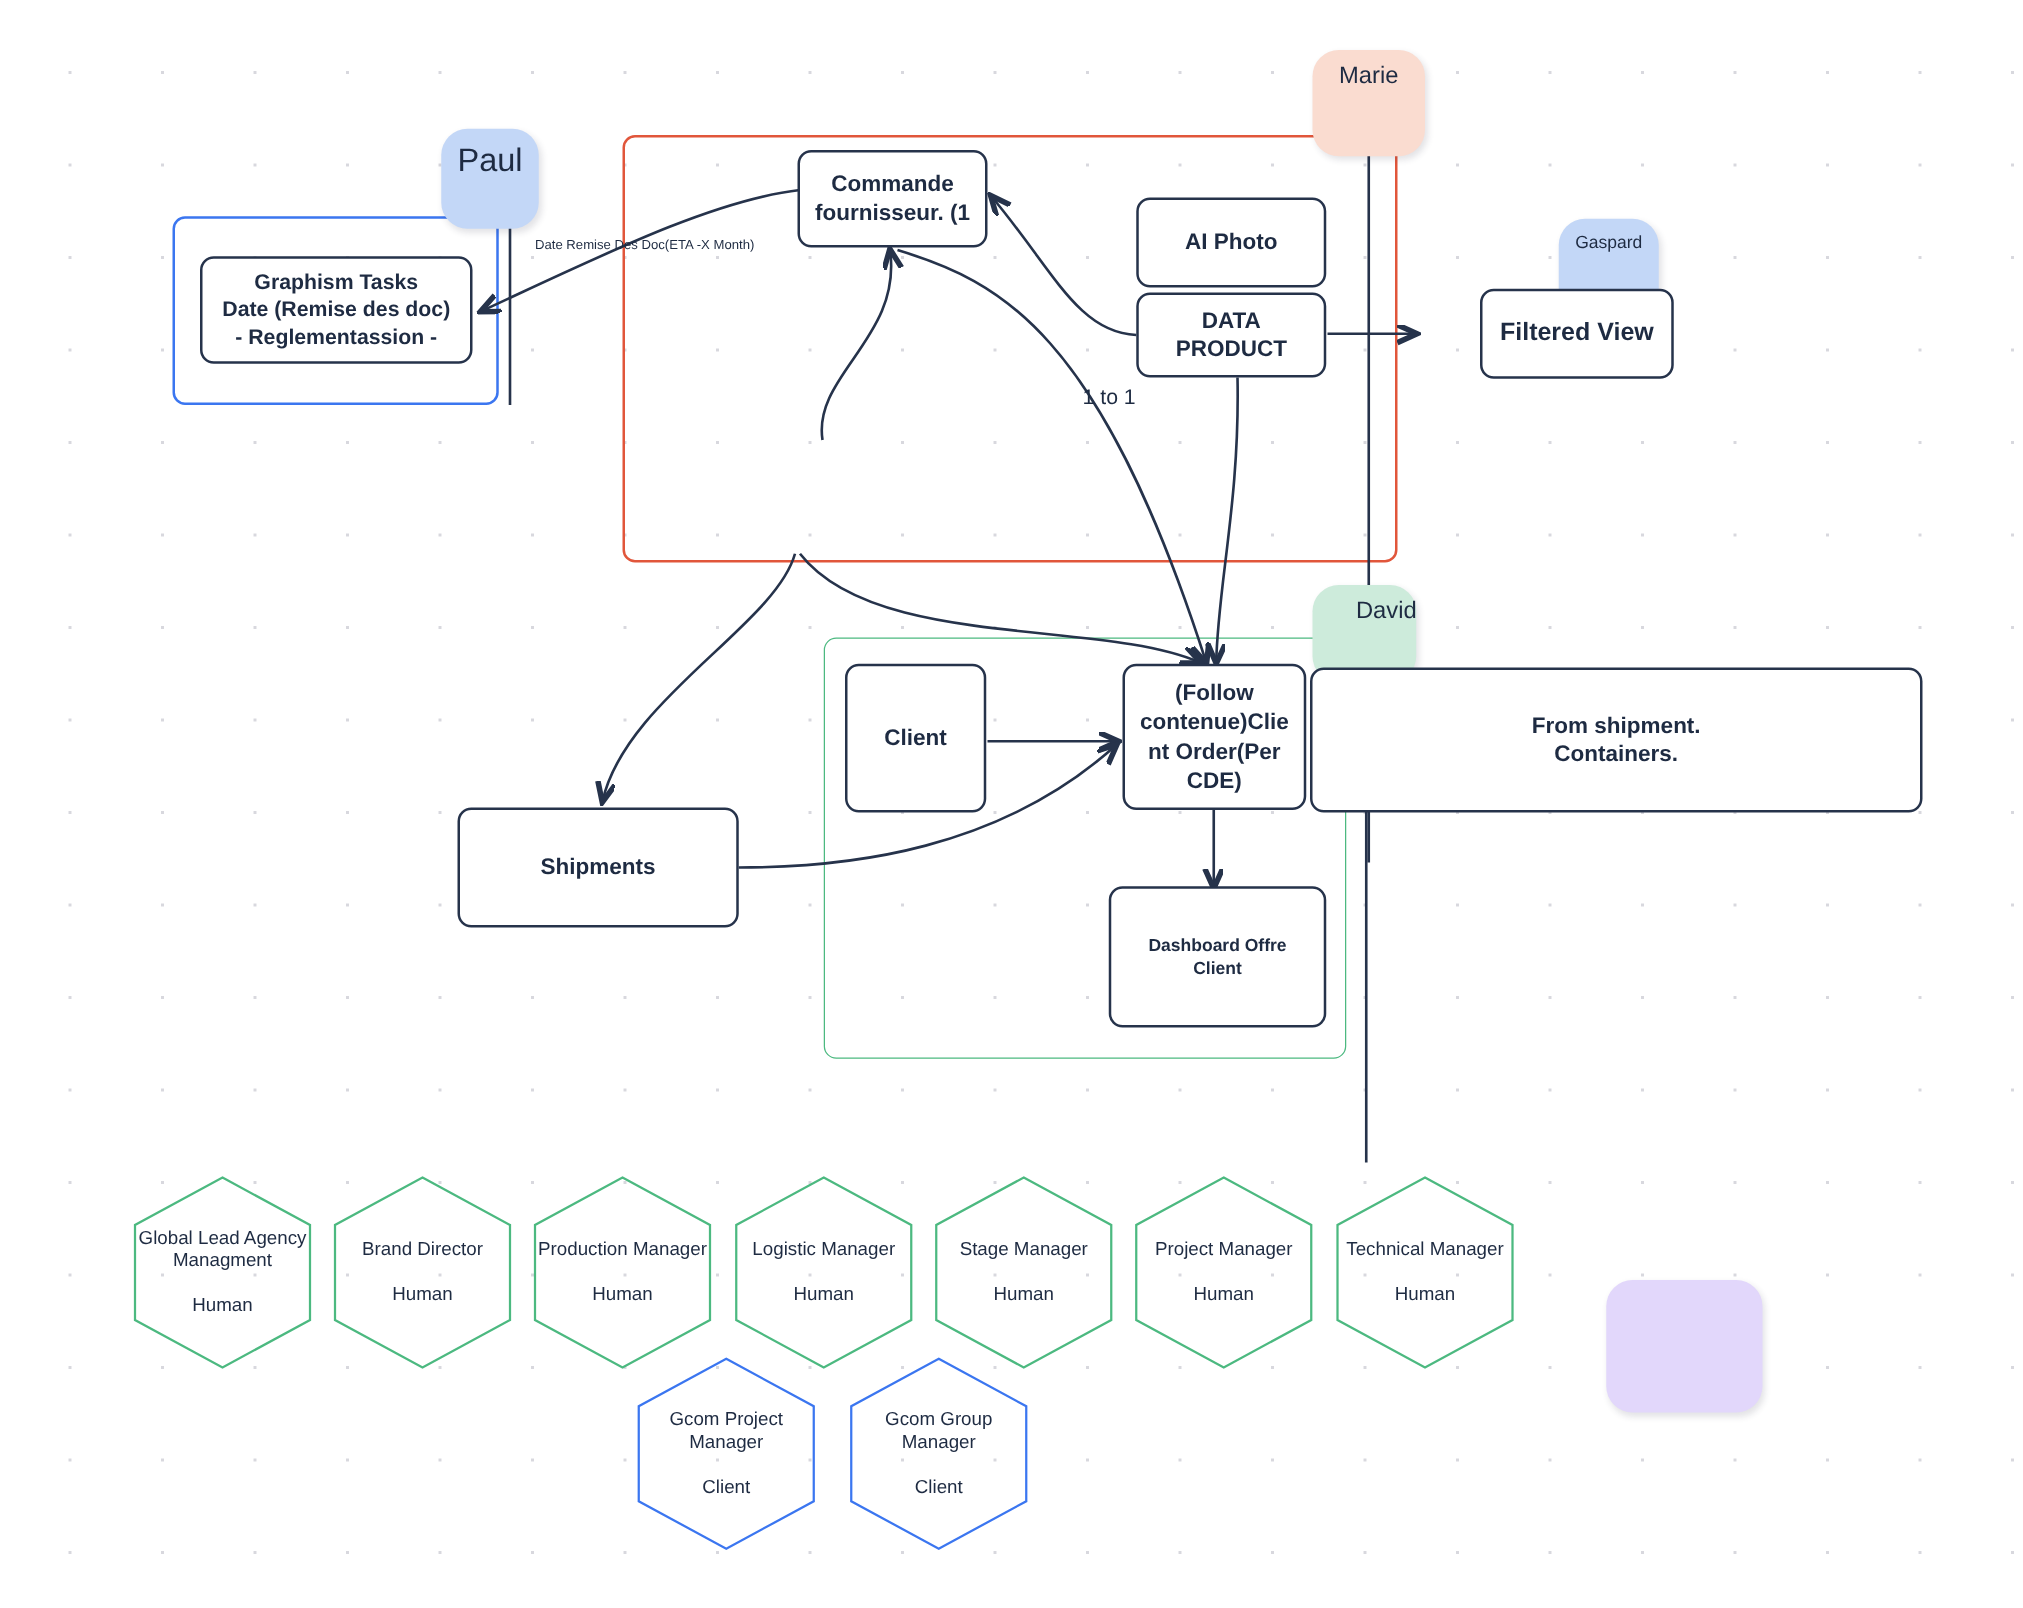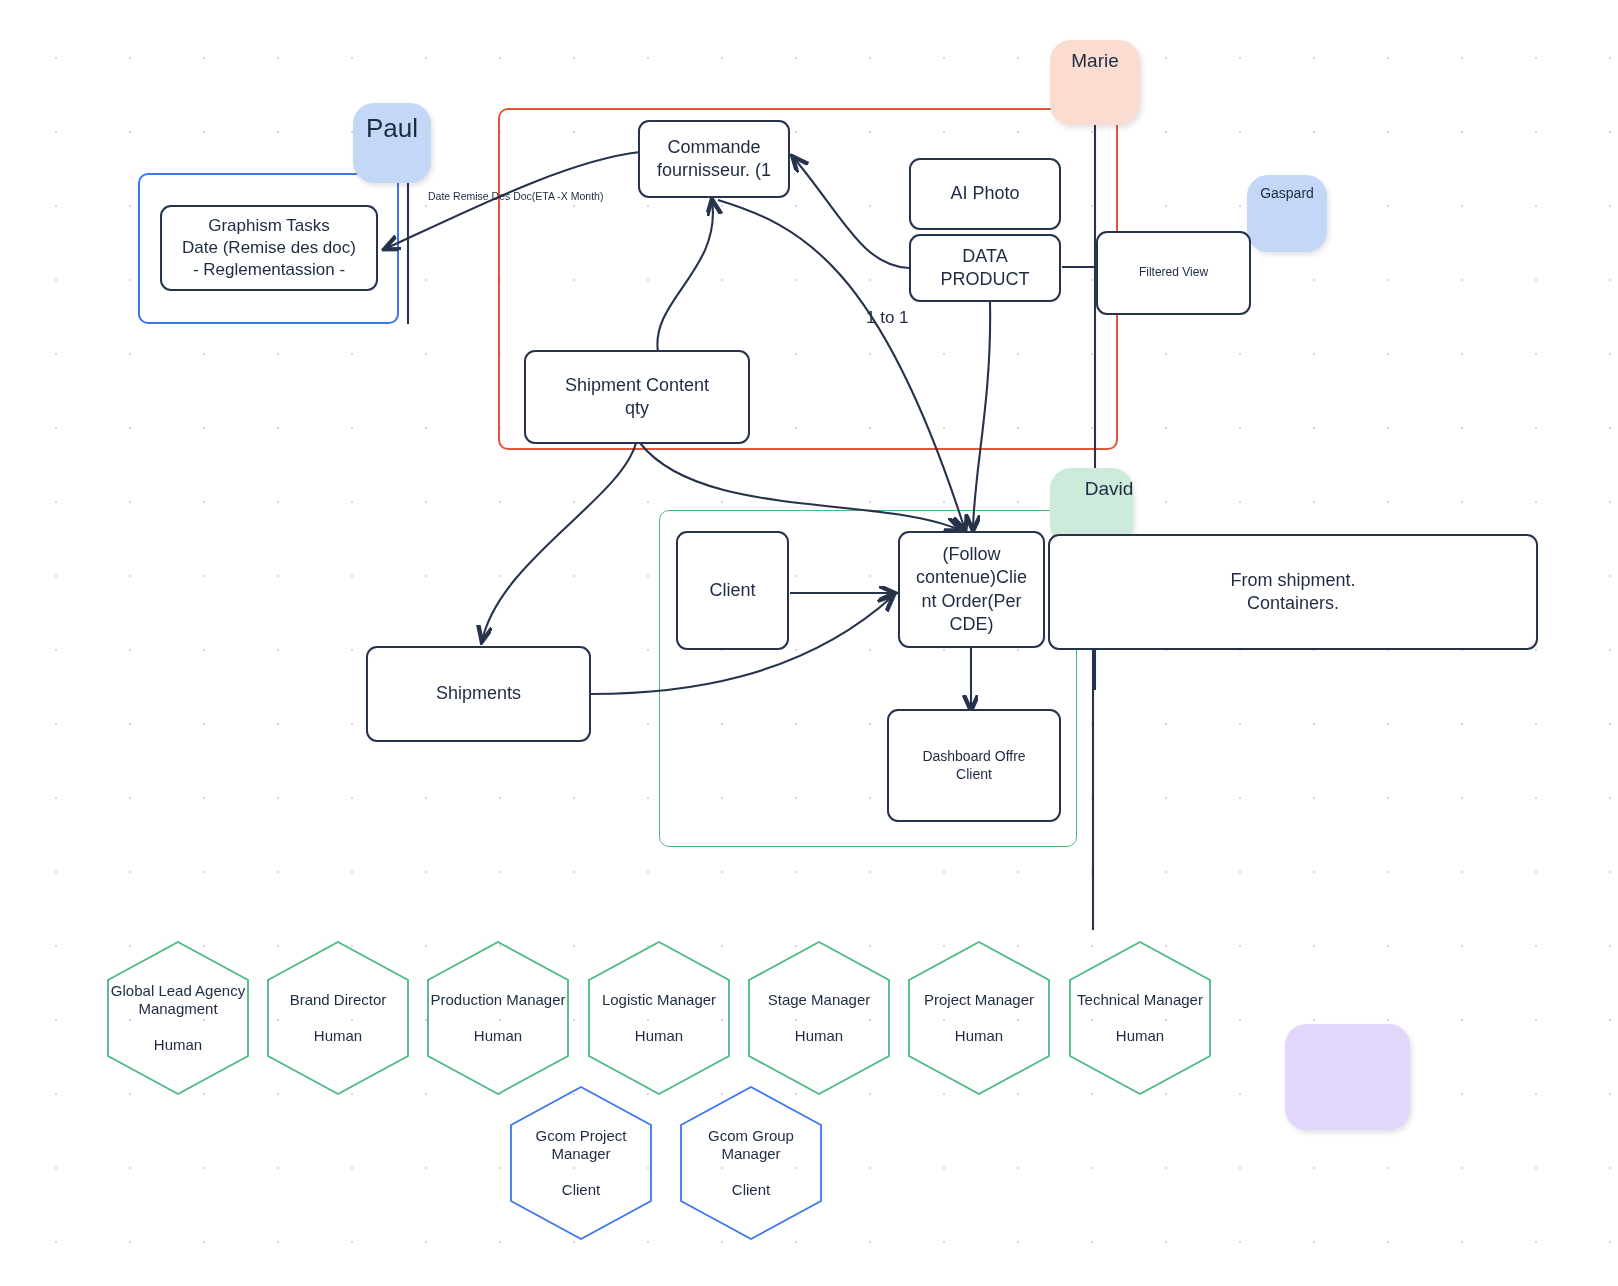--- a/index.html
+++ b/index.html
@@ -54,20 +54,21 @@
     border-radius: 11px;
     background: #ffffff;
     color: #1e2b42;
     display: flex;
     align-items: center;
     justify-content: center;
     text-align: center;
     line-height: 1.28;
     padding: 4px 8px;
     white-space: pre-line;
+    font-weight: bold;
   }
 
   
   #wires {
     position: absolute;
     left: 0; top: 0;
     width: 1618px; height: 1286px;
     pointer-events: none;
   }
   #wires path { fill: none; stroke: #26334b; stroke-width: 2.1px; }
@@ -170,24 +171,22 @@
 Date (Remise des doc)
 - Reglementassion -</div>
 
   <div class="node" style="left:638px; top:120px; width:152px; height:78px; font-size:18px;">Commande
 fournisseur. (1</div>
 
   <div class="node" style="left:909px; top:158px; width:152px; height:72px; font-size:18px;">AI Photo</div>
 
   <div class="node" style="left:909px; top:234px; width:152px; height:68px; font-size:18px;">DATA PRODUCT</div>
 
-  <div class="node" style="left:1096px; top:231px; width:155px; height:84px; font-size:12px;">Filtered View</div>
-
-  <div class="node" style="left:524px; top:350px; width:226px; height:94px; font-size:18px;">Shipment Content
-qty</div>
+  <div class="node" style="left:1184px; top:231px; width:155px; height:72px; font-size:20px;">Filtered View</div>
+
 
   <div class="node" style="left:366px; top:646px; width:225px; height:96px; font-size:18px;">Shipments</div>
 
   <div class="node" style="left:676px; top:531px; width:113px; height:119px; font-size:18px;">Client</div>
 
   <div class="node" style="left:898px; top:531px; width:147px; height:117px; font-size:18px;">(Follow
 contenue)Clie
 nt Order(Per
 CDE)</div>
 

